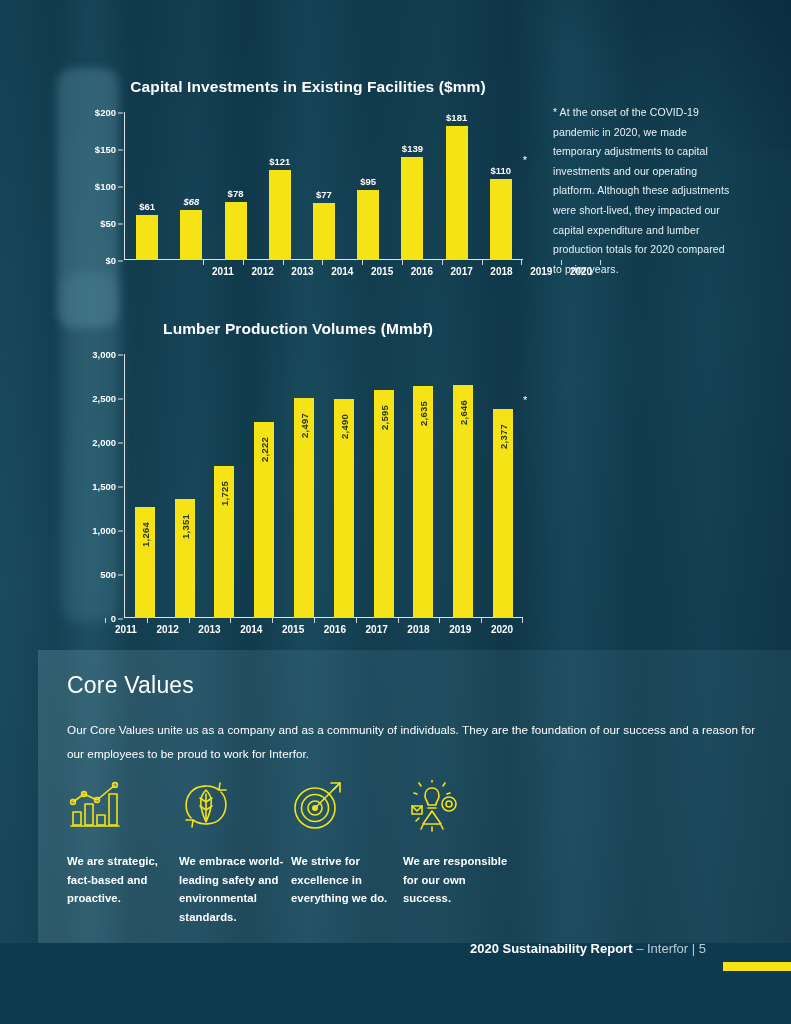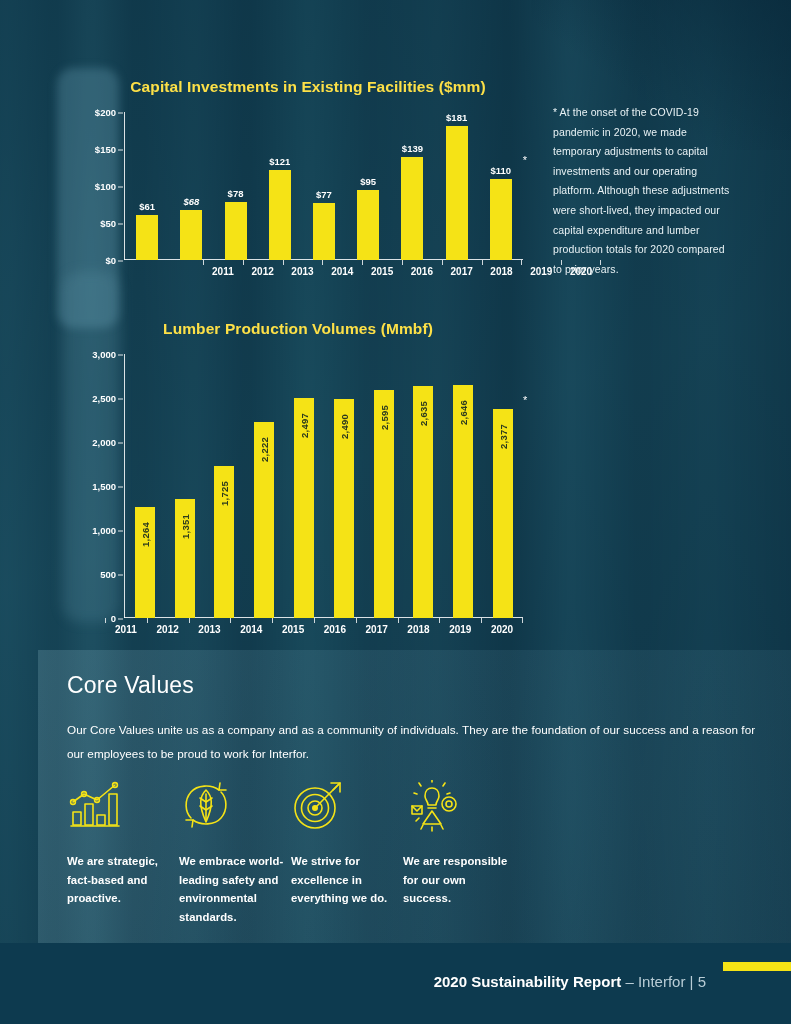--- a/index.html
+++ b/index.html
@@ -85,21 +85,21 @@
     width: 58px; height: 350px;
     background: rgba(104,160,182,0.20);
     border-radius: 18px;
     filter: blur(6px);
   }
 
   
   .chart-block { position: absolute; }
 
   .chart-title {
-    color: #fde047;
+    color: #ffffff;
     font-size: 15.5px;
     font-weight: bold;
     letter-spacing: 0.1px;
     text-align: center;
   }
 
   .plot {
     position: relative;
   }
   .y-axis-labels {
@@ -274,23 +274,23 @@
 
   
   #footer-strip {
     position: absolute;
     left: 0; bottom: 0;
     width: 791px; height: 81px;
     background: #0d3a4f;
   }
   #footer-text {
     position: absolute;
-    right: 85px; bottom: 34px;
-    color: #ffffff;
-    font-size: 15px;
+    right: 85px; bottom: 68px;
+    color: #ffffff;
+    font-size: 13px;
     white-space: nowrap;
     text-align: center;
   }
   #footer-text .strong { font-weight: bold; }
   #footer-text .light { color: #b9cdd6; font-weight: normal; }
   #footer-bar {
     position: absolute;
     right: 0; bottom: 53px;
     width: 68px; height: 9px;
     background: #f5e316;

